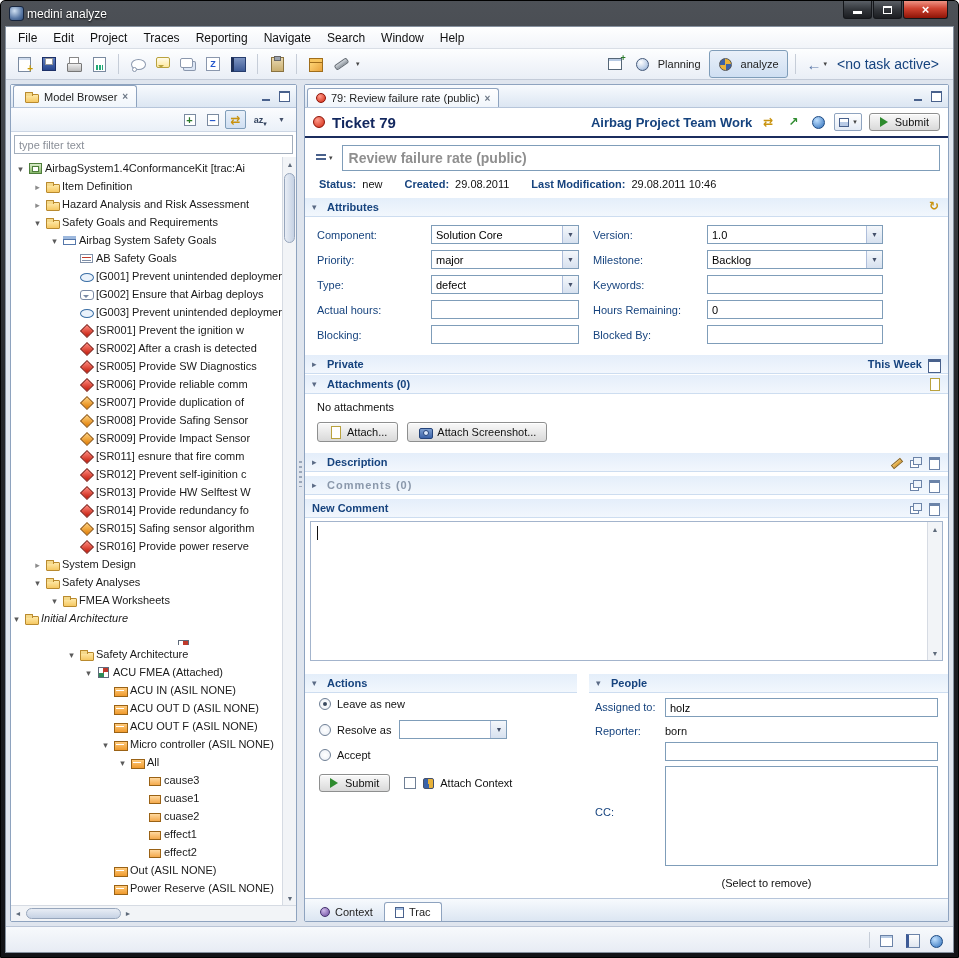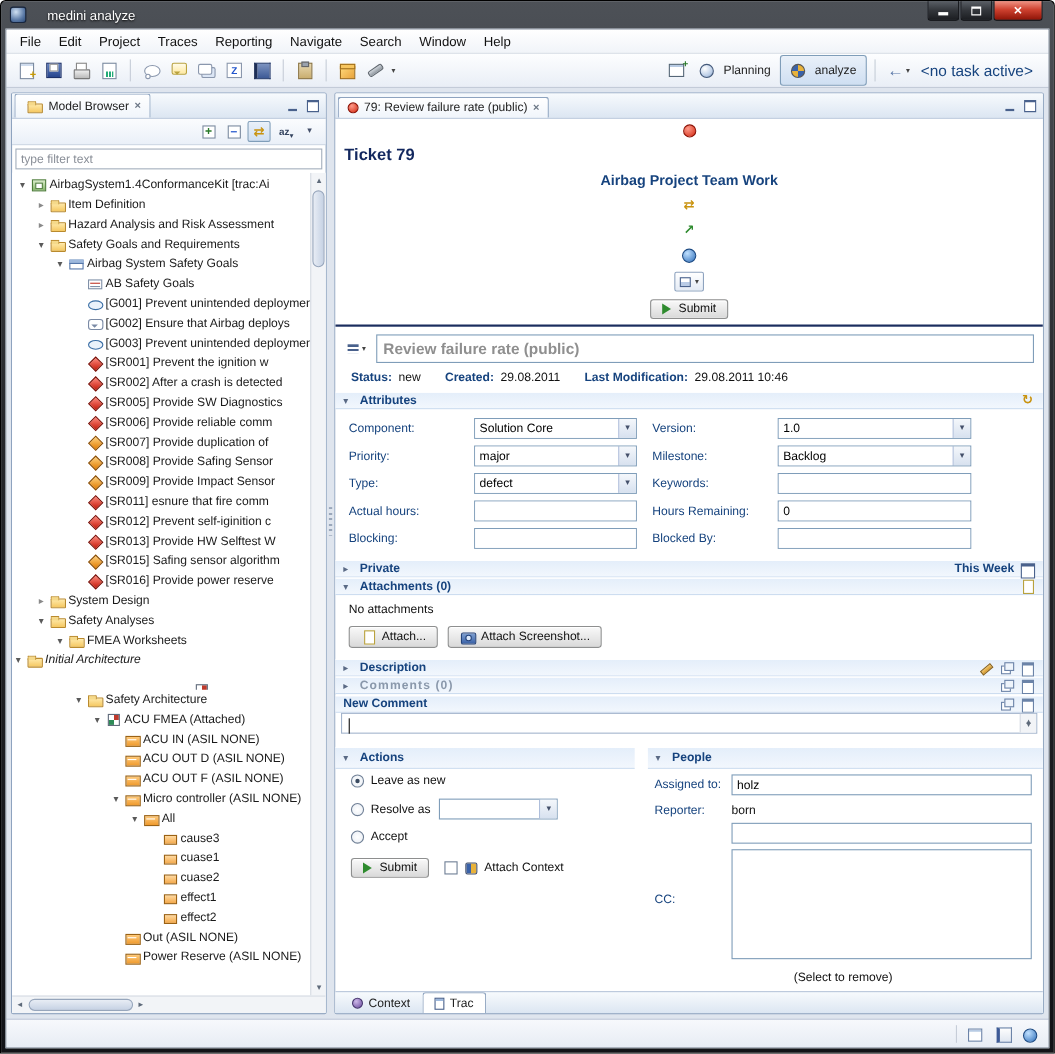--- a/index.html
+++ b/index.html
@@ -3,21 +3,21 @@
 <meta charset="utf-8">
 <style>
   * { box-sizing: border-box; margin: 0; padding: 0; }
   html,body { width:959px; height:958px; overflow:hidden;
     font-family:"Liberation Sans","DejaVu Sans",sans-serif; font-size:11px; color:#222; }
 
   
   .window { position:relative; width:959px; height:958px;
     background:linear-gradient(180deg,#4d5157,#26282c 40%,#121317);
     border:1px solid #000; border-radius:5px 5px 0 0; padding:0 4px 4px 4px; }
-  .titlebar { height:25px; display:flex; align-items:center; gap:19px; padding:0 4px; position:relative; }
+  .titlebar { height:25px; display:flex; align-items:center; gap:3px; padding:0 4px; position:relative; }
   .app-icon { width:15px; height:15px; border-radius:3px;
     background:radial-gradient(circle at 35% 30%,#cfe0f2,#5b7aa6 60%,#2c4a77); border:1px solid #17253d; }
   .titlebar .title { color:#fff; font-size:12px; text-shadow:0 1px 2px #000; }
   .win-buttons { position:absolute; right:6px; top:0; display:flex; }
   .win-btn { width:29px; height:18px; border:1px solid #14161a; border-top:none;
     background:linear-gradient(#5a5f66,#33363b 50%,#1b1d21); display:flex; align-items:center; justify-content:center;
     border-radius:0 0 3px 3px; margin-left:1px; color:#fff; }
   .win-btn.close { width:45px; background:linear-gradient(#ef9384,#cf4230 45%,#8e1407); font-weight:bold; font-size:13px; }
   .min-glyph { width:9px; height:3px; background:#fff; margin-top:6px; }
   .max-glyph { width:9px; height:8px; border:1px solid #fff; border-top:2px solid #fff; }
@@ -145,21 +145,21 @@
   .sb-thumb-v { position:absolute; top:16px; left:1px; width:11px; height:70px; border:1px solid #97a6bc;
     border-radius:6px; background:linear-gradient(90deg,#e8edf5,#c6d2e4); }
   .vscroll .sb-btn.up { position:absolute; top:0; } .vscroll .sb-btn.down { position:absolute; bottom:0; }
   .sb-thumb-h { width:95px; height:11px; border:1px solid #97a6bc; border-radius:6px;
     background:linear-gradient(#e8edf5,#c6d2e4); margin-left:1px; }
 
   
   .editor-body { flex:1; display:flex; flex-direction:column; background:#fff; min-height:0; }
   .ic-ticket { width:10px; height:10px; border-radius:50%; background:radial-gradient(circle at 35% 30%,#ff9a8a,#d22a12); border:1px solid #8c1105; }
 
-  .ticket-header { display:flex; align-items:center; gap:7px; padding:5px 8px; border-bottom:2px solid #1b2d5e;flex-direction:column; }
+  .ticket-header { display:flex; align-items:center; gap:7px; padding:5px 8px; border-bottom:2px solid #1b2d5e; }
   .ticket-id { font-size:15px; font-weight:bold; color:#12275e; margin-right:auto; }
   .ticket-dot { width:12px; height:12px; border-radius:50%; background:radial-gradient(circle at 35% 30%,#ff9a8a,#d22a12); border:1px solid #8c1105; }
   .project-name { font-size:13px; font-weight:bold; color:#16437e; }
   .hi { width:18px; height:16px; display:flex; align-items:center; justify-content:center; }
   .hi-sync::before{content:"⇄";color:#c9930f;font-weight:bold;font-size:12px;}
   .hi-share::before{content:"↗";color:#2e8b2e;font-weight:bold;font-size:12px;}
   .hi-globe::before{content:"";width:11px;height:11px;border-radius:50%;background:radial-gradient(circle at 35% 30%,#bfe0ff,#2f6fba);border:1px solid #1c4a83;}
   .view-combo { display:flex; align-items:center; gap:3px; border:1px solid #8ea3bf; border-radius:2px;
     background:linear-gradient(#fff,#e4ebf5); padding:1px 4px; height:18px; }
   .view-combo .grid-glyph { width:10px; height:9px; border:1px solid #49618c; background:linear-gradient(#fff 49%,#b9cbe6 50%); }
@@ -476,20 +476,25 @@
                 <span class="ic ic-req-red"></span>
                 <span class="tree-label">[SR012] Prevent self-iginition c</span>
               </div>
 
               <div class="tree-row" style="padding-left: 55px;">
                 <span class="twisty tw-none"></span>
                 <span class="ic ic-req-red"></span>
                 <span class="tree-label">[SR013] Provide HW Selftest W</span>
               </div>
 
+              <div class="tree-row" style="padding-left: 55px;">
+                <span class="twisty tw-none"></span>
+                <span class="ic ic-req-red"></span>
+                <span class="tree-label">[SR014] Provide redundancy fo</span>
+              </div>
 
               <div class="tree-row" style="padding-left: 55px;">
                 <span class="twisty tw-none"></span>
                 <span class="ic ic-req-orange"></span>
                 <span class="tree-label">[SR015] Safing sensor algorithm</span>
               </div>
 
               <div class="tree-row" style="padding-left: 55px;">
                 <span class="twisty tw-none"></span>
                 <span class="ic ic-req-red"></span>

